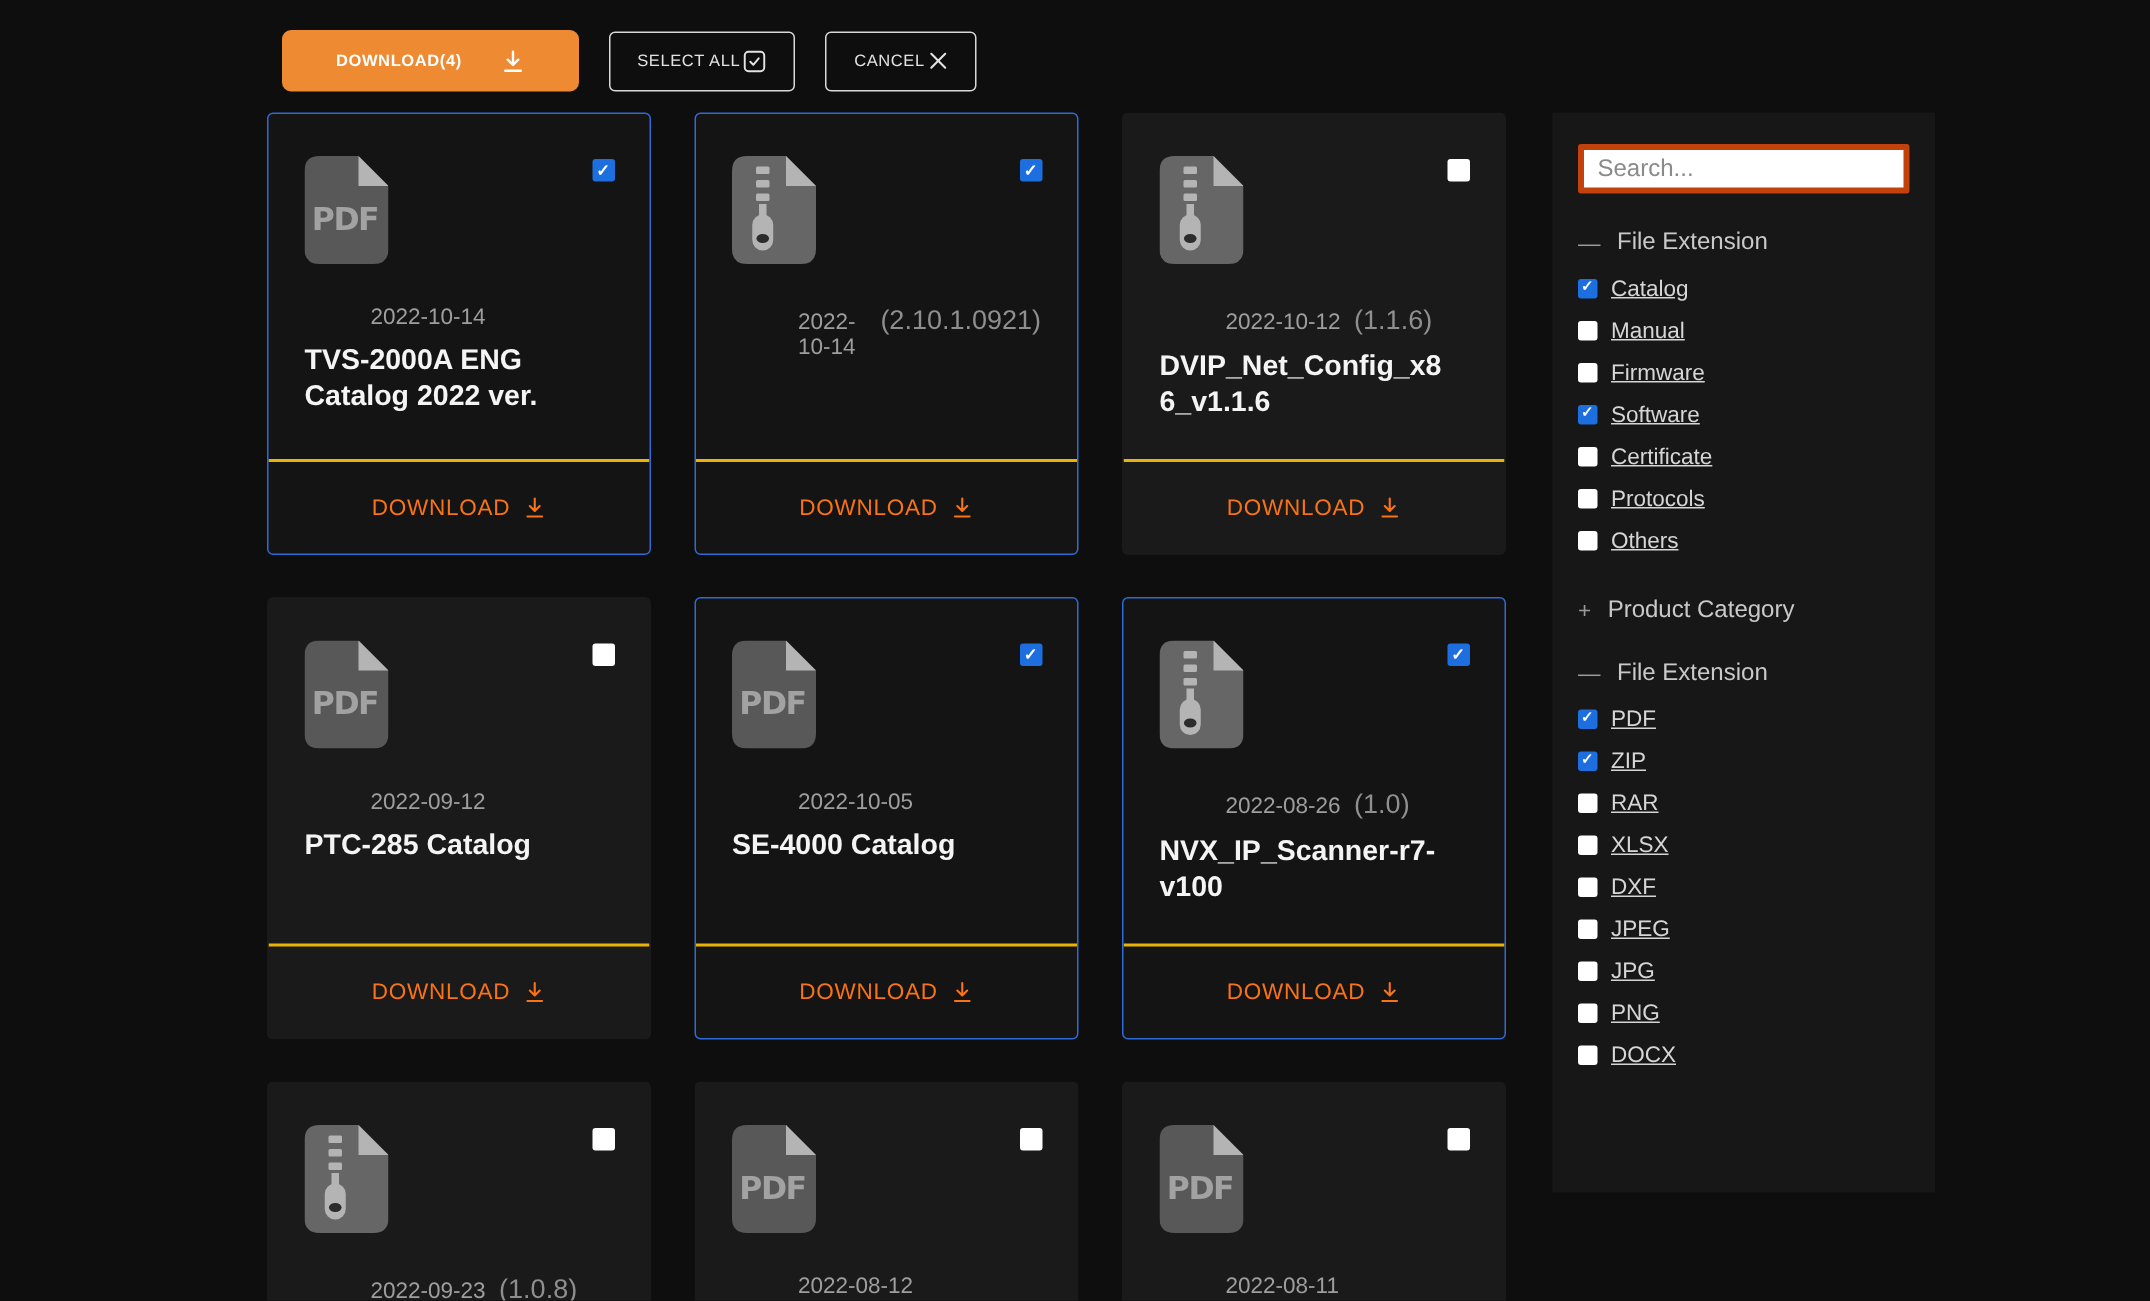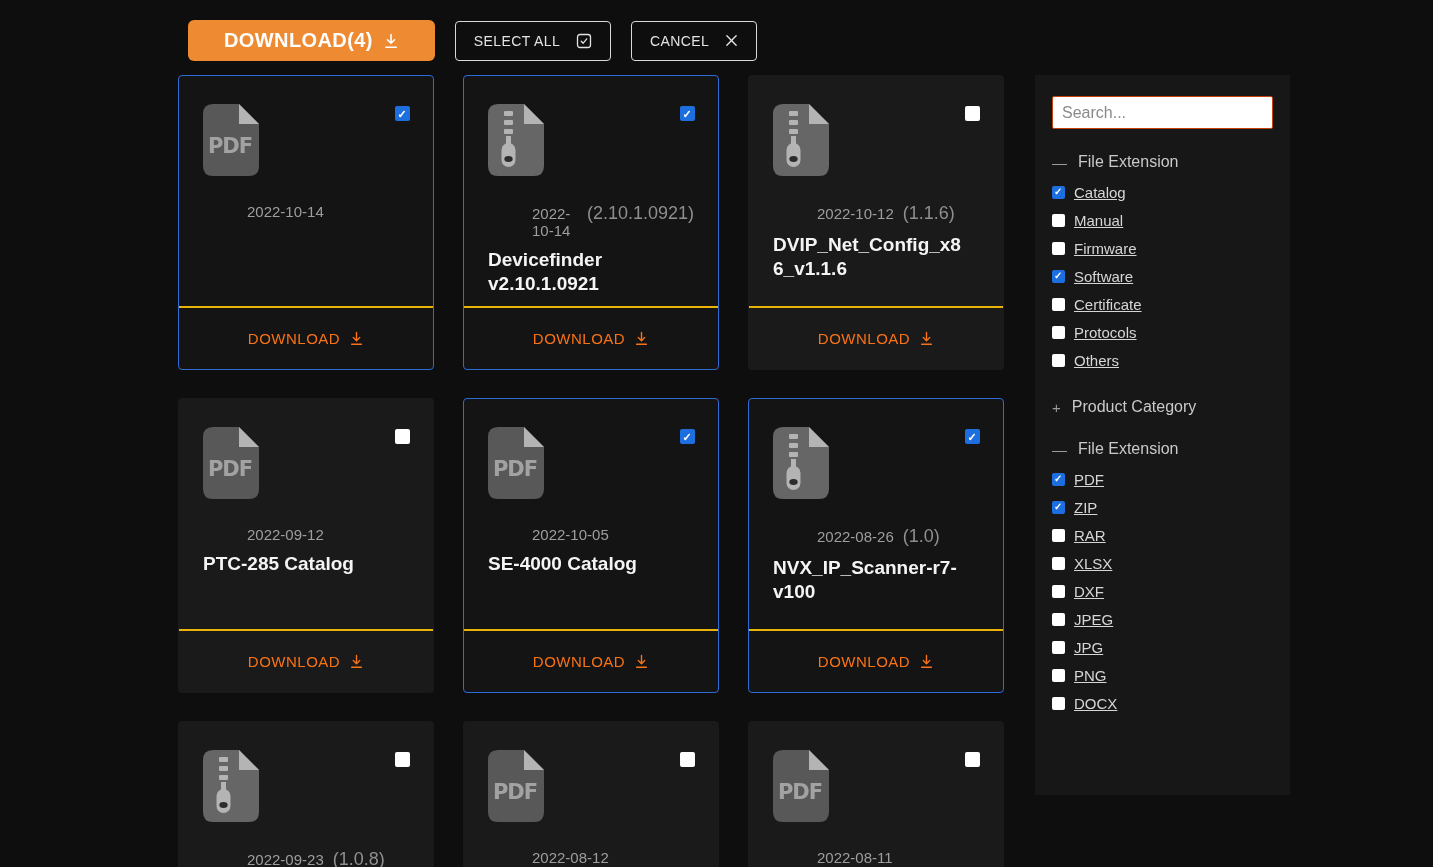--- a/index.html
+++ b/index.html
@@ -8,28 +8,28 @@
     width: 1433px; height: 867px;
     position: relative; overflow: hidden;
     font-family: "Liberation Sans", sans-serif;
     -webkit-font-smoothing: antialiased;
   }
 
   
   .toolbar { position: absolute; left: 188px; top: 20px; display: flex; gap: 20px; align-items: center; }
   .btn { display: flex; align-items: center; cursor: pointer; font-family: inherit; }
   .btn-orange {
-    height: 41px; padding: 0 36px; gap: 10px;
+    height: 41px; padding: 0 36px; gap: 26px;
     background: #ee8a31; border: none; border-radius: 6px;
-    color: #ffffff; font-size: 20px; font-weight: 700; letter-spacing: .4px;
+    color: #ffffff; font-size: 11px; font-weight: 700; letter-spacing: .4px;
   }
   .btn-outline {
-    height: 40px; padding: 0 18px; gap: 16px;
+    height: 40px; padding: 0 18px; gap: 2px;
     background: transparent; border: 1px solid #d9d9d9; border-radius: 4px;
-    color: #e3e3e3; font-size: 14px; font-weight: 400; letter-spacing: .4px; justify-content: flex-end;
+    color: #e3e3e3; font-size: 11px; font-weight: 400; letter-spacing: .4px; justify-content: flex-end;
   }
   .btn svg { display: block; }
 
   
   .grid {
     position: absolute; left: 178px; top: 75px; width: 826px;
     display: grid; grid-template-columns: repeat(3, 256px); gap: 28px 29px;
   }
   .card {
     height: 295px; background: #1a1a1a; border: 1px solid transparent; border-radius: 4px;
@@ -63,21 +63,21 @@
     display: flex; align-items: center; justify-content: center; gap: 9px;
     color: #f97316; font-size: 15px; letter-spacing: .5px; cursor: pointer;
   }
 
   
   .sidebar {
     position: absolute; left: 1035px; top: 75px; width: 255px; height: 720px;
     background: #171717; padding: 21px 17px;
   }
   .search {
-    width: 100%; height: 33px; background: #ffffff; border: 1px solid #c2410c;
+    width: 100%; height: 33px; background: #ffffff; border: 4px solid #c2410c;
     border-radius: 2px; padding: 0 9px; font-size: 16px; color: #333333; font-family: inherit;
   }
   .search::placeholder { color: #8a8a8a; }
   .section-header {
     display: flex; align-items: center; gap: 11px; margin-top: 24px;
     color: #c9c9c9; font-size: 16px; cursor: pointer;
   }
   .toggle { color: #9a9a9a; font-size: 15px; }
   .check-list { margin-top: 7px; }
   .check-item { display: flex; align-items: center; gap: 9px; height: 28px; cursor: pointer; }
@@ -125,20 +125,21 @@
             <path d="M36 0 L56 20 H36 Z" fill="#b4b4b4"></path>
             <text x="27" y="49" font-size="21" font-weight="bold" fill="#a2a2a2" text-anchor="middle" font-family="'DejaVu Sans', sans-serif" letter-spacing="-1">PDF</text>
           </svg>
 
         </div>
         <span class="checkbox checked"></span>
         <div class="date-row">
           <span class="date">2022-10-14</span>
           <span class="version"></span>
         </div>
+        <div class="title">TVS-2000A ENG Catalog 2022 ver.</div>
       </div>
       <div class="card-footer">
         <span>DOWNLOAD</span>
         <svg width="15" height="15" viewBox="0 0 16 16" fill="none" stroke="currentColor" stroke-width="1.5" stroke-linecap="round" stroke-linejoin="round">
           <path d="M8 1.5 v8.5 M4.5 6.8 L8 10.3 L11.5 6.8"></path>
           <path d="M2.8 14.2 h10.4"></path>
         </svg>
       </div>
     </div>
 
@@ -155,21 +156,20 @@
             <rect x="18" y="32" width="5" height="9" fill="#b4b4b4"></rect>
             <path d="M13.5 46 a7 7 0 0 1 14 0 v10 a7 7 0 0 1 -14 0 Z" fill="#b4b4b4"></path>
             <ellipse cx="20.5" cy="55" rx="4.2" ry="3" fill="#2c2c2c"></ellipse>
           </svg>
         </div>
         <span class="checkbox checked"></span>
         <div class="date-row">
           <span class="date">2022-10-14</span>
           <span class="version">(2.10.1.0921)</span>
         </div>
-        <div class="title">Devicefinder v2.10.1.0921</div>
       </div>
       <div class="card-footer">
         <span>DOWNLOAD</span>
         <svg width="15" height="15" viewBox="0 0 16 16" fill="none" stroke="currentColor" stroke-width="1.5" stroke-linecap="round" stroke-linejoin="round">
           <path d="M8 1.5 v8.5 M4.5 6.8 L8 10.3 L11.5 6.8"></path>
           <path d="M2.8 14.2 h10.4"></path>
         </svg>
       </div>
     </div>
 

